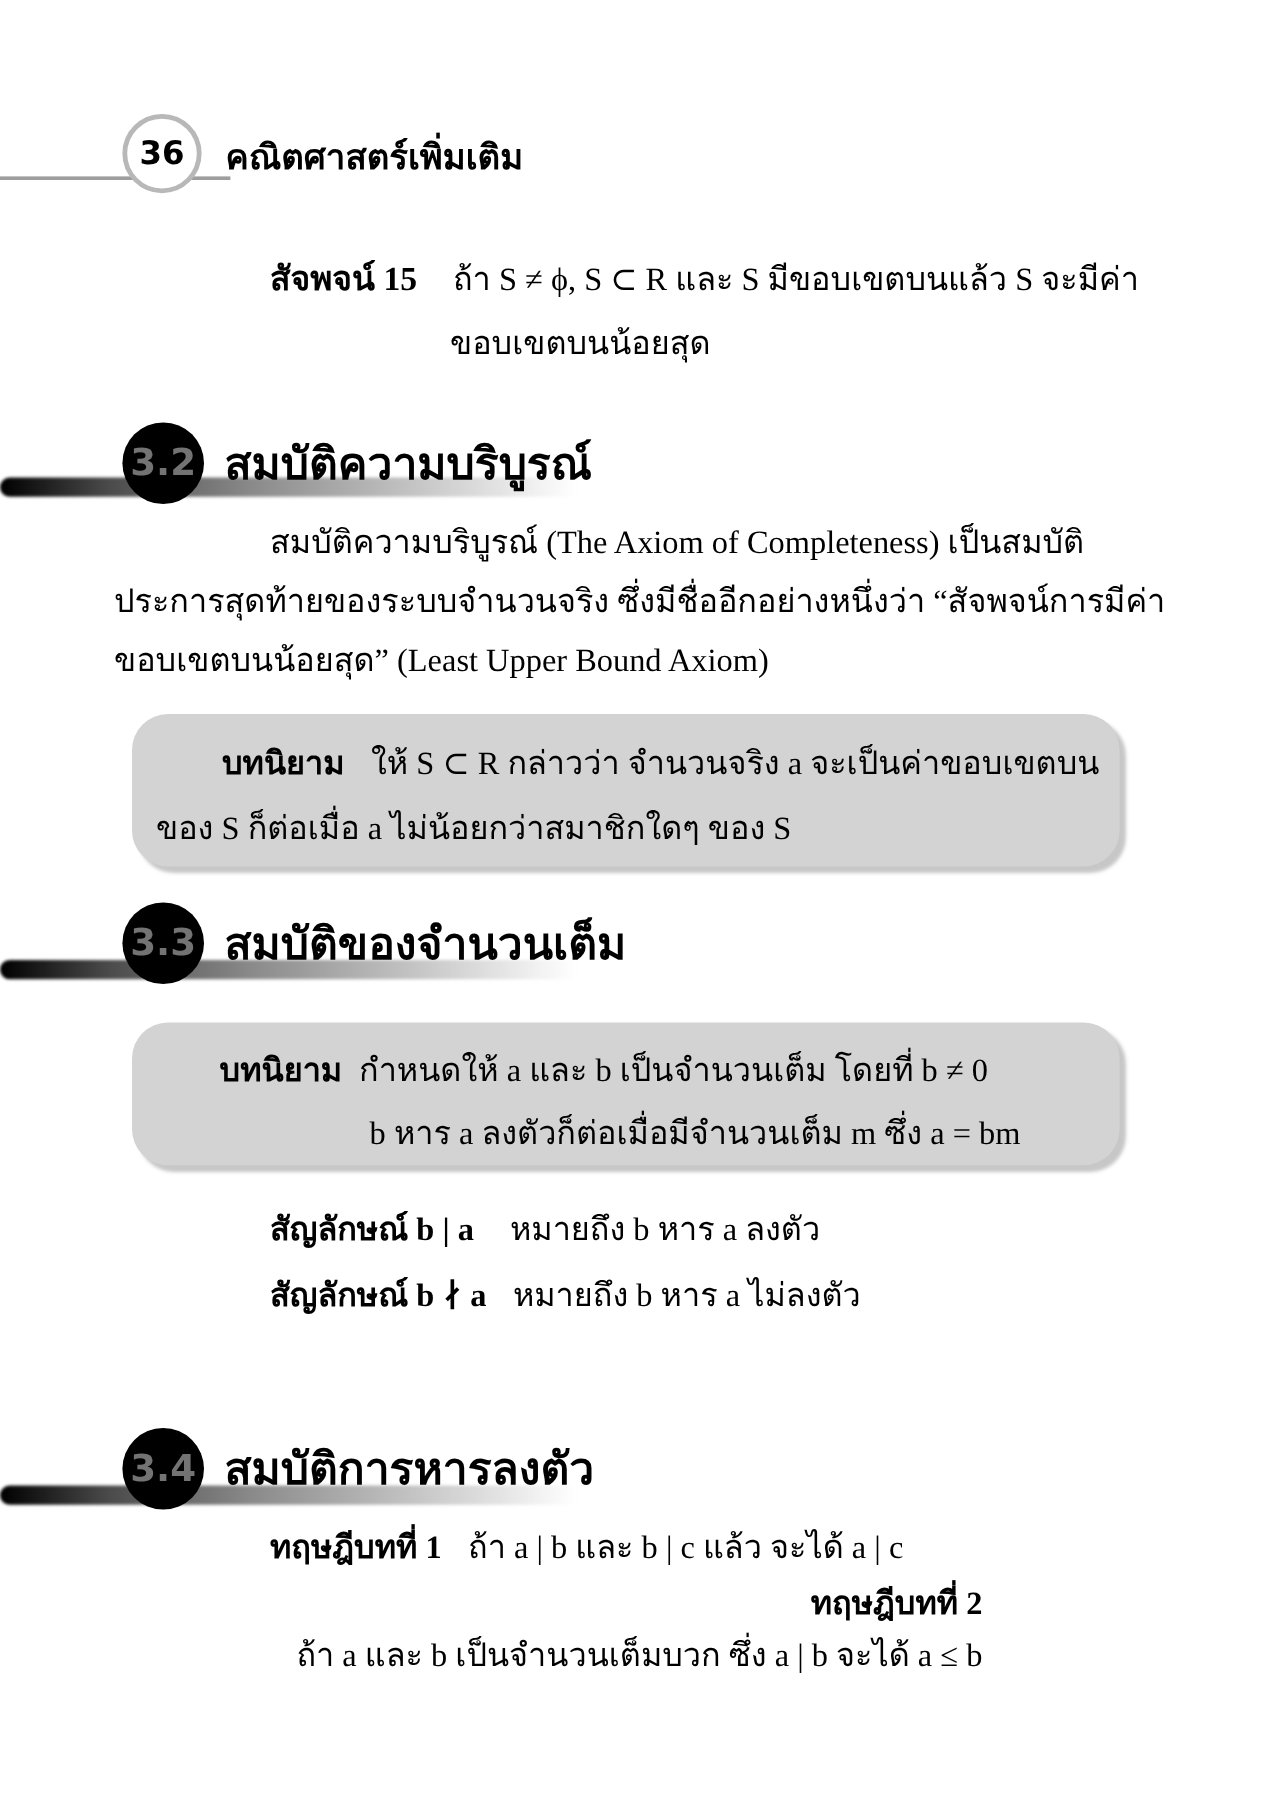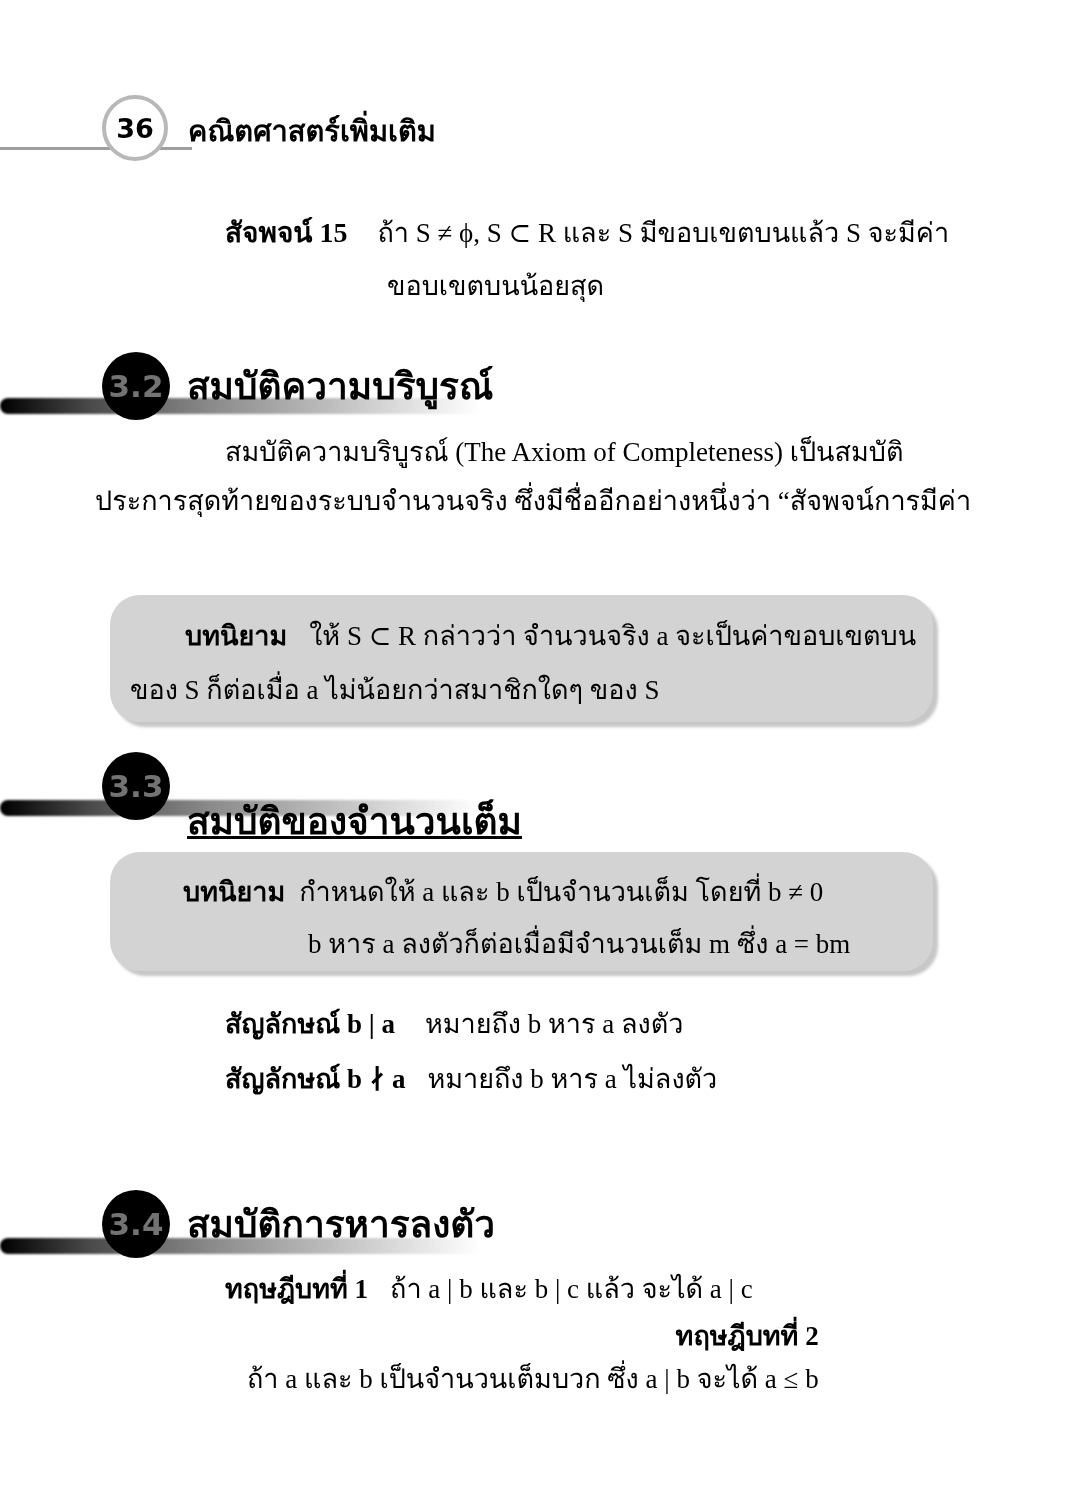--- a/index.html
+++ b/index.html
@@ -73,43 +73,44 @@
   <div class="abs header-rule"></div>
   <div class="abs page-circle">
     <span>36</span>
   </div>
   <div class="abs header-title">คณิตศาสตร์เพิ่มเติม</div>
 
   <div class="abs txt row gap30" style="left:225px; top:210px;">
     <span class="b" style="font-size:28px;">สัจพจน์ 15</span>
     <span>ถ้า S ≠ ϕ, S ⊂ R และ S มีขอบเขตบนแล้ว S จะมีค่า</span>
   </div>
-  <div class="abs txt" style="left:387px; top:264px;">ขอบเขตบนน้อยสุด</div>
+  <div class="abs txt" style="left:375px; top:264px;">ขอบเขตบนน้อยสุด</div>
 
   <div class="abs sec-bar" style="top:398px;"></div>
   <div class="abs sec-circle" style="top:352px;">
     <span>3.2</span>
   </div>
   <div class="abs sec-title" style="top:356px;">สมบัติความบริบูรณ์</div>
 
   <div class="abs txt" style="left:225px; top:430px;">สมบัติความบริบูรณ์ (The Axiom of Completeness) เป็นสมบัติ</div>
   <div class="abs txt" style="left:95px;  top:479px;">ประการสุดท้ายของระบบจำนวนจริง ซึ่งมีชื่ออีกอย่างหนึ่งว่า “สัจพจน์การมีค่า</div>
+  <div class="abs txt" style="left:95px;  top:528px;">ขอบเขตบนน้อยสุด” (Least Upper Bound Axiom)</div>
 
   <div class="abs def-box" style="top:595px; height:127px;"></div>
   <div class="abs txt row gap22" style="left:185px; top:614px;">
     <span class="b">บทนิยาม</span>
     <span>ให้ S ⊂ R กล่าวว่า จำนวนจริง a จะเป็นค่าขอบเขตบน</span>
   </div>
   <div class="abs txt" style="left:130px; top:668px;">ของ S ก็ต่อเมื่อ a ไม่น้อยกว่าสมาชิกใดๆ ของ S</div>
 
   <div class="abs sec-bar" style="top:800px;"></div>
   <div class="abs sec-circle" style="top:752px;">
     <span>3.3</span>
   </div>
-  <div class="abs sec-title" style="top:791px;text-decoration:underline;">สมบัติของจำนวนเต็ม</div>
+  <div class="abs sec-title" style="top:756px;">สมบัติของจำนวนเต็ม</div>
 
   <div class="abs def-box" style="top:852px; height:119px;"></div>
   <div class="abs txt row gap14" style="left:183px; top:870px;">
     <span class="b">บทนิยาม</span>
     <span>กำหนดให้ a และ b เป็นจำนวนเต็ม โดยที่ b ≠ 0</span>
   </div>
   <div class="abs txt" style="left:308px; top:922px;">b หาร a ลงตัวก็ต่อเมื่อมีจำนวนเต็ม m ซึ่ง a = bm</div>
 
   <div class="abs txt row gap30" style="left:225px; top:1002px;">
     <span class="b">สัญลักษณ์ b | a</span>

